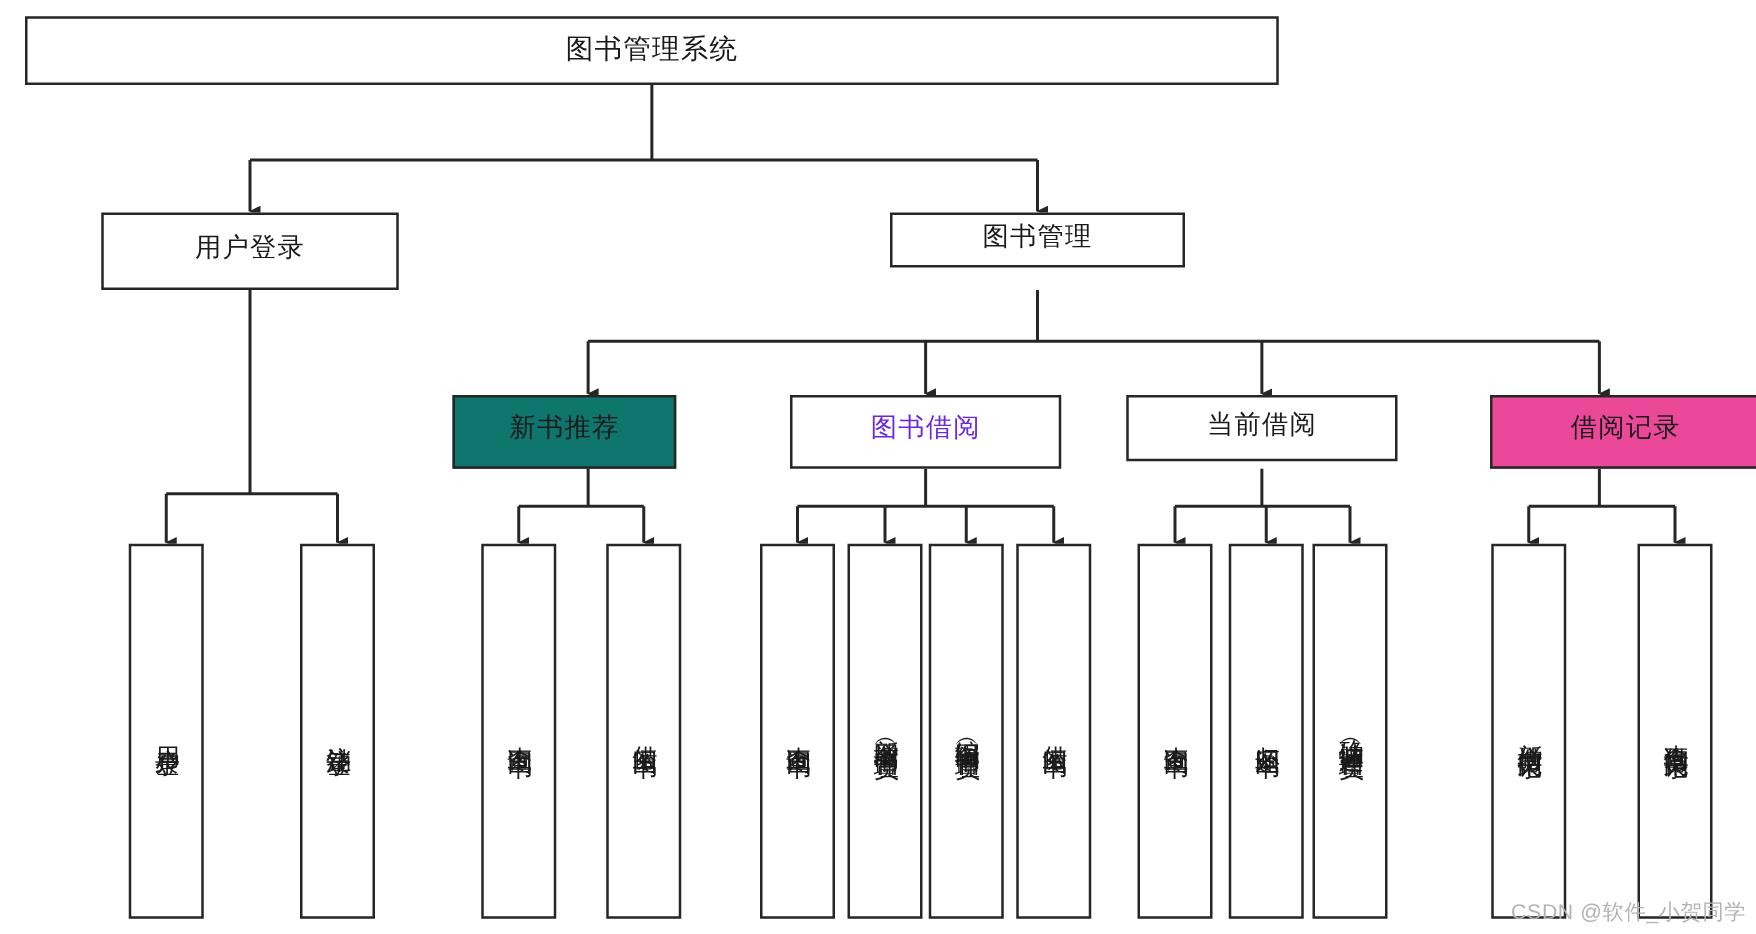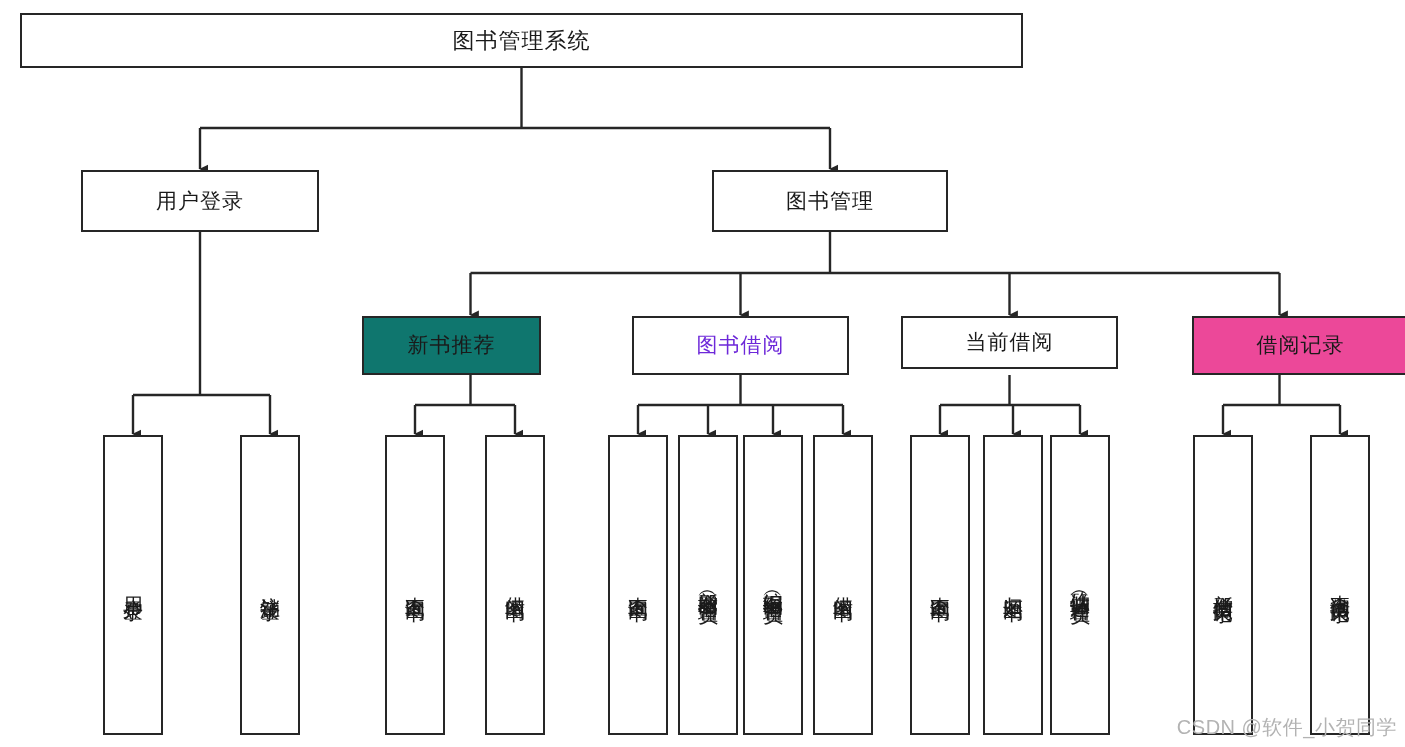--- a/index.html
+++ b/index.html
@@ -33,20 +33,21 @@
     border: 2px solid #262626;
     display: flex;
     align-items: center;
     justify-content: center;
     color: #1a1a1a;
   }
   .node.horizontal {
     font-size: 21px;
     letter-spacing: 1px;
     line-height: 1.15;
+    font-family: Liberation Mono, monospace;
   }
   .node.root {
     font-size: 22px;
   }
   .node.vertical {
     padding: 8px 2px;
   }
   .node.vertical .node-label {
     writing-mode: vertical-rl;
     text-orientation: upright;
@@ -56,21 +57,21 @@
     white-space: nowrap;
     text-align: left;
   }
   .node-label {
     display: block;
   }
   #watermark {
     position: absolute;
     right: 8px;
     bottom: 6px;
-    font-size: 20px;
+    font-size: 17px;
     color: #b3b3b3;
     letter-spacing: 0.5px;
     white-space: nowrap;
     user-select: none;
   }
 </style>
 </head>
 <body>
 
 <div id="diagram-root">
@@ -118,21 +119,21 @@
       </g>
   </svg>
 
   <div id="nodes-layer">
       <div class="node horizontal root" style="left: 20px; top: 13px; width: 1003px; height: 55px; border-color: rgb(38, 38, 38); background: rgb(255, 255, 255); color: rgb(26, 26, 26);">
         <span class="node-label">图书管理系统</span>
       </div>
       <div class="node horizontal" style="left: 81px; top: 170px; width: 238px; height: 62px; border-color: rgb(38, 38, 38); background: rgb(255, 255, 255); color: rgb(26, 26, 26);">
         <span class="node-label">用户登录</span>
       </div>
-      <div class="node horizontal" style="left: 712px; top: 170px; width: 236px; height: 62px; border-color: rgb(38, 38, 38); background: rgb(255, 255, 255); color: rgb(26, 26, 26);">
+      <div class="node horizontal" style="left: 712px; top: 170px; width: 236px; height: 44px; border-color: rgb(38, 38, 38); background: rgb(255, 255, 255); color: rgb(26, 26, 26);">
         <span class="node-label">图书管理</span>
       </div>
       <div class="node horizontal" style="left: 362px; top: 316px; width: 179px; height: 59px; border-color: rgb(38, 38, 38); background: #0f766e; color: rgb(26, 26, 26);">
         <span class="node-label">新书推荐</span>
       </div>
       <div class="node horizontal" style="left: 632px; top: 316px; width: 217px; height: 59px; border-color: rgb(38, 38, 38); background: rgb(255, 255, 255); color: #6d28d9;">
         <span class="node-label">图书借阅</span>
       </div>
       <div class="node horizontal" style="left: 901px; top: 316px; width: 217px; height: 53px; border-color: rgb(38, 38, 38); background: rgb(255, 255, 255); color: rgb(26, 26, 26);">
         <span class="node-label">当前借阅</span>

